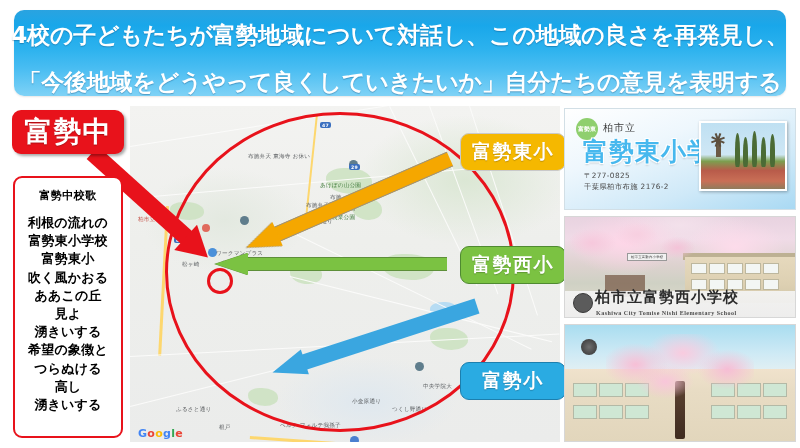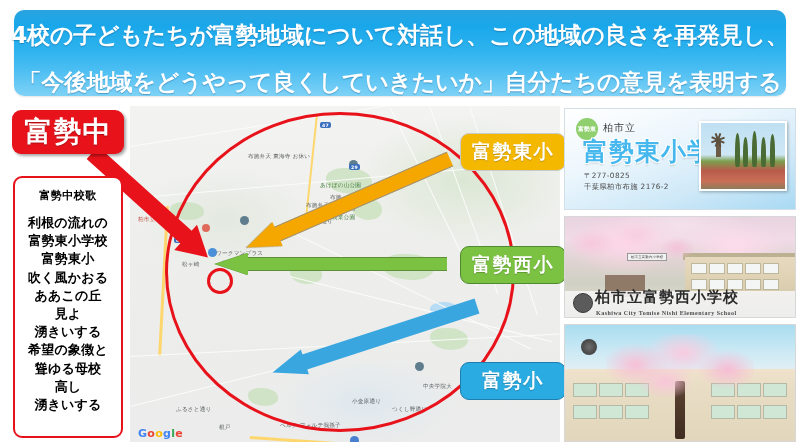--- a/index.html
+++ b/index.html
@@ -309,21 +309,21 @@
   <div class="song-box">
     <div class="song-title">富勢中校歌</div>
     <div class="song-line">利根の流れの</div>
     <div class="song-line">富勢東小学校</div>
     <div class="song-line">富勢東小</div>
     <div class="song-line">吹く風かおる</div>
     <div class="song-line">ああこの丘</div>
     <div class="song-line">見よ</div>
     <div class="song-line">湧きいする</div>
     <div class="song-line">希望の象徴と</div>
-    <div class="song-line">聳ゆる母校</div>
+    <div class="song-line">つらぬける</div>
     <div class="song-line">高し</div>
     <div class="song-line">湧きいする</div>
   </div>
 
   <div class="tag tag-east">
     <span>富勢東小</span>
   </div>
   <div class="tag tag-south">
     <span>富勢小</span>
   </div>

